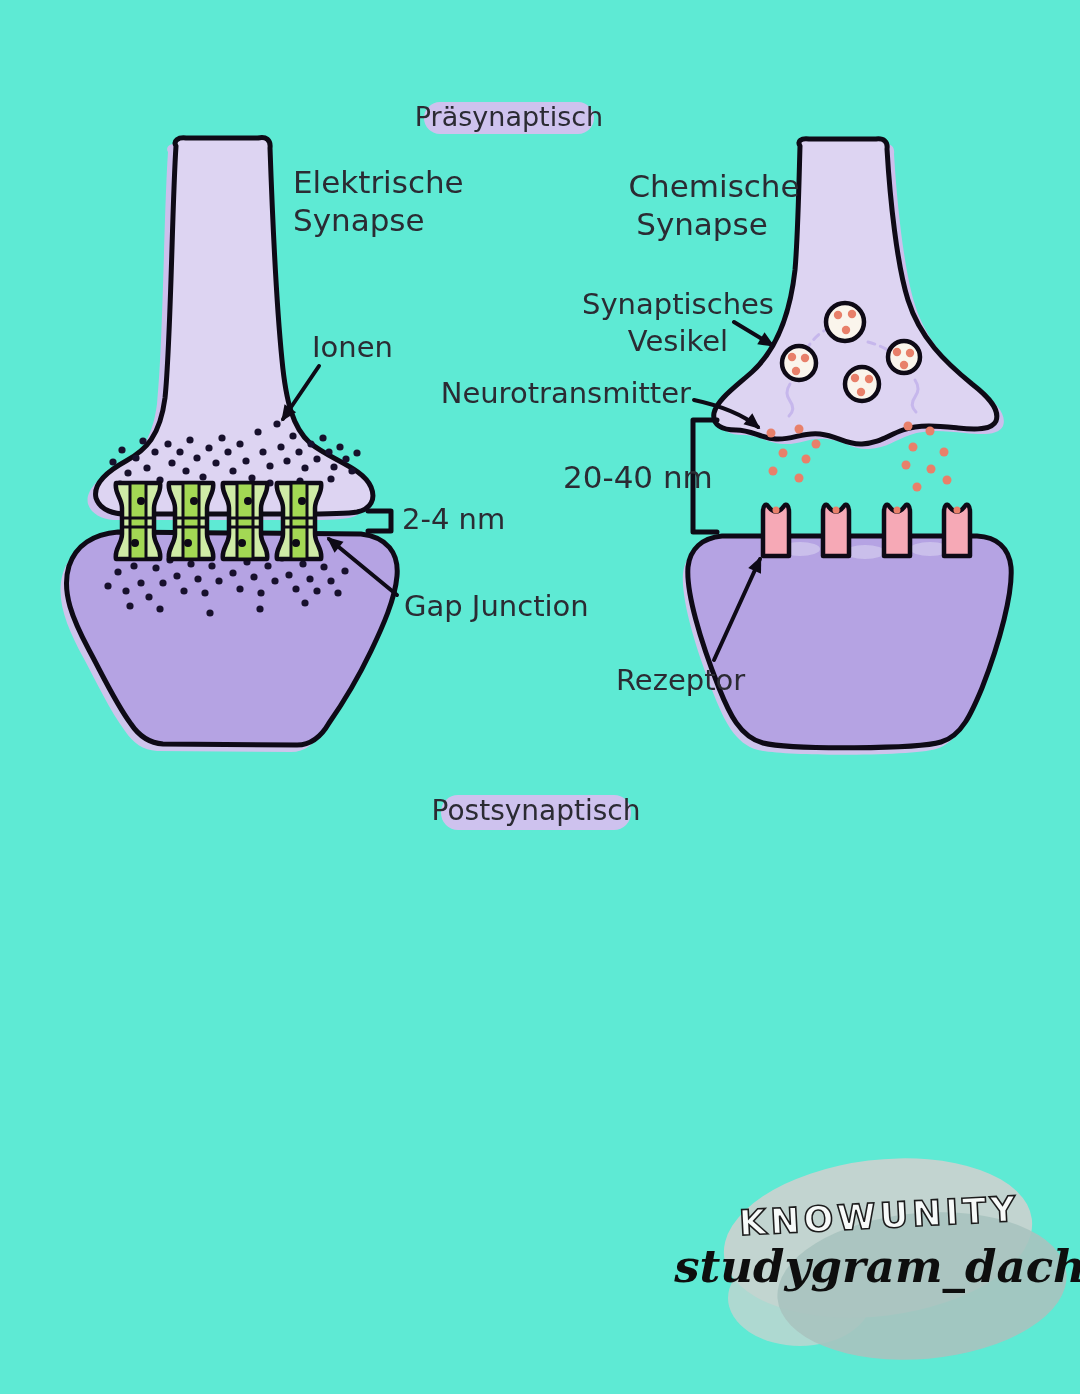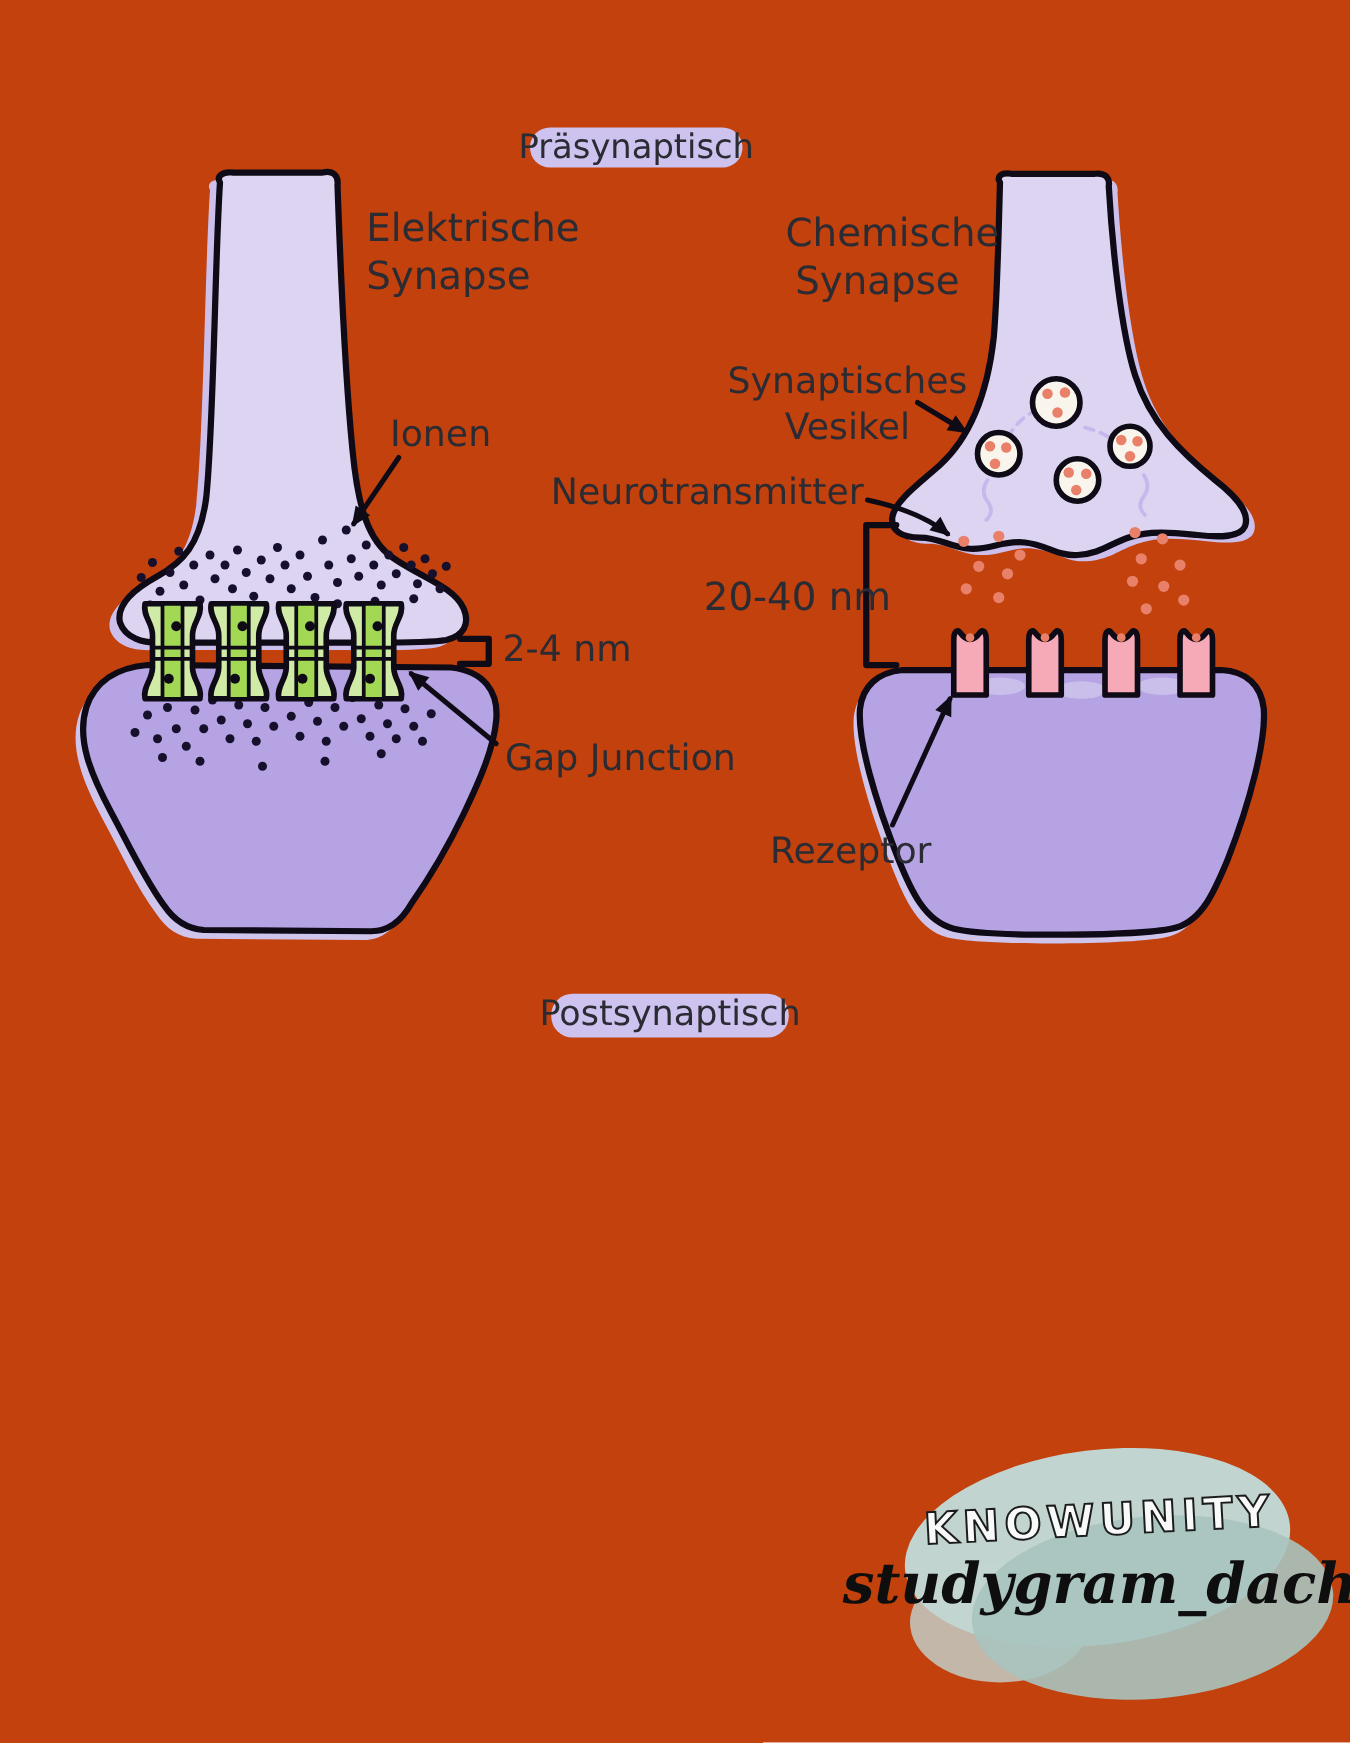--- a/index.html
+++ b/index.html
@@ -1,16 +1,16 @@
 <!DOCTYPE html>
 <html style="--presynaptic-fill: #ddd4f2; --presynaptic-wash: #ccbfec; --postsynaptic-fill: #b5a3e3; --postsynaptic-wash: #cec4ec; --channel-green: #a3d854; --channel-green-light: #cfeba6; --receptor-pink: #f6a9b6; --transmitter-orange: #e8806a; --vesicle-fill: #faf5ec; --ion-dot: #17102c; --outline: #0e0a16; --pill-fill: #cec2ee; --squiggle: #c6b7ec; --blob-light: #c2d4d0; --blob-dark: #a9c3bf; --text: #2b2b33;"><head>
 <meta charset="utf-8">
 <style>
   html,body{margin:0;padding:0;background:#ffffff;}
-  .canvas{position:relative;width:1080px;height:1394px;background:#c2410c;overflow:hidden;}
+  .canvas{position:relative;width:1080px;height:1394px;background:#5eead4;overflow:hidden;}
   svg{display:block;}
   .outline{stroke:var(--outline);stroke-width:5;stroke-linejoin:round;stroke-linecap:round;}
   .presyn{fill:var(--presynaptic-fill);}
   .postsyn{fill:var(--postsynaptic-fill);}
   .wash-pre{fill:var(--presynaptic-wash);stroke:none;}
   .wash-post{fill:var(--postsynaptic-wash);stroke:none;}
   .lab{font-family:"DejaVu Sans",sans-serif;font-size:29px;fill:var(--text);}
   .lab-big{font-family:"DejaVu Sans",sans-serif;font-size:31px;fill:var(--text);}
   .pill-bg{fill:var(--pill-fill);}
   .pill-txt{font-family:"DejaVu Sans",sans-serif;font-size:27px;fill:var(--text);}

